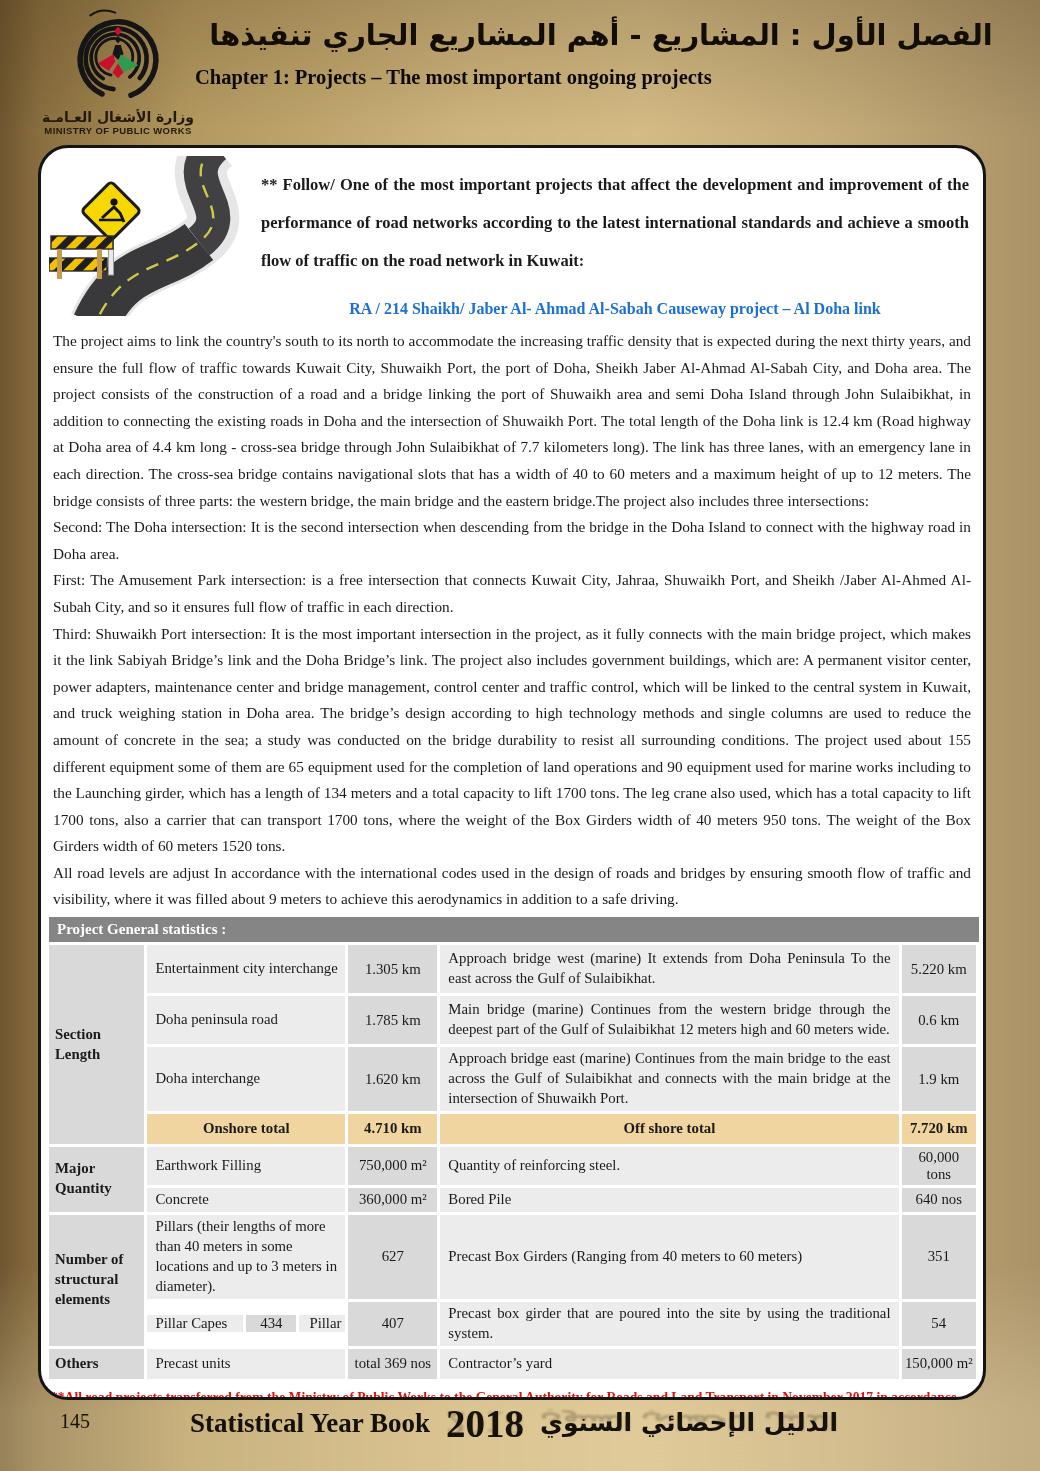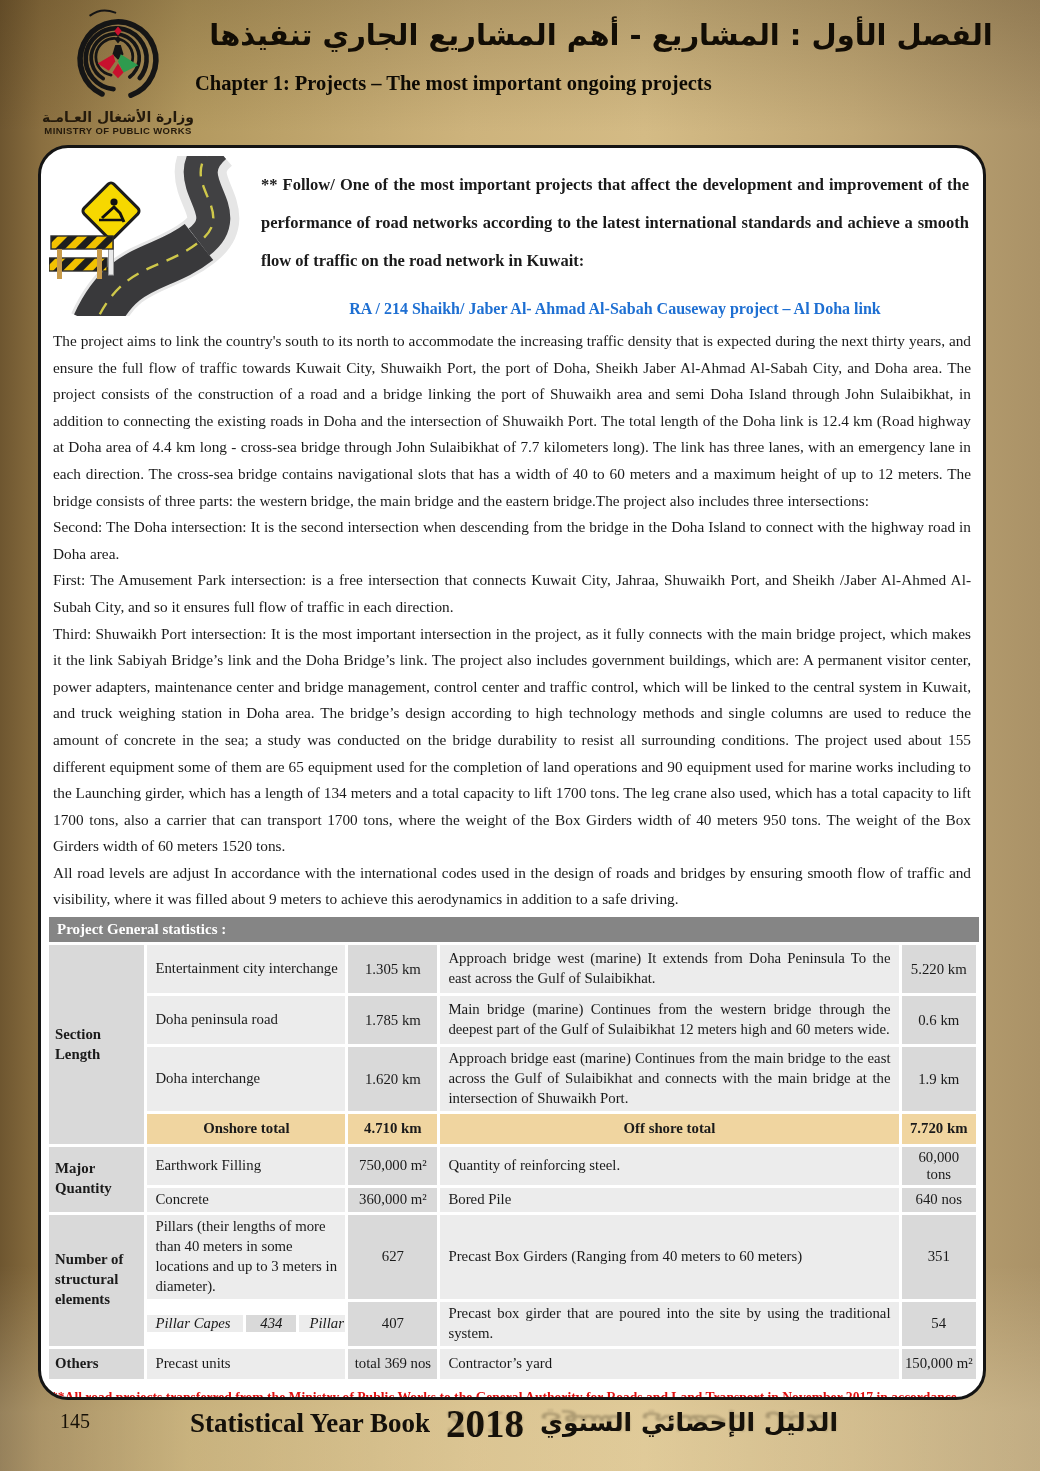--- a/index.html
+++ b/index.html
@@ -12,21 +12,21 @@
       linear-gradient(to right, #6e5630 0%, #8a6f40 4%, #b3995f 18%, #cdb37c 45%, #d4bb85 62%, #c2a977 82%, #aa9267 100%);
   }
   
   .hdr { position:absolute; top:0; left:0; width:1040px; height:140px; }
   .logo-block { position:absolute; left:28px; top:8px; width:180px; text-align:center; }
   .logo-ar { font-family:"DejaVu Sans", sans-serif; font-size:14px; font-weight:bold; color:#241a0c; direction:rtl; margin-top:1px; }
   .logo-en { font-family:"Liberation Sans", sans-serif; font-size:9.5px; font-weight:bold; letter-spacing:.4px; color:#241a0c; }
   .hdr-titles { position:absolute; left:195px; top:18px; width:812px; }
   .hdr-ar { direction:rtl; text-align:center; font-family:"DejaVu Sans", sans-serif;
             font-weight:900; font-size:29px; color:#120d05; letter-spacing:1px; }
-  .hdr-en { margin-top:20px; font-size:20.5px; font-weight:bold; color:#0d0a04; text-align:left; }
+  .hdr-en { margin-top:14px; font-size:20.5px; font-weight:bold; color:#0d0a04; text-align:left; }
   
   .sheet {
     position:absolute; left:38px; top:145px; width:948px; height:1255px;
     background:#ffffff; border:3px solid #141414; border-radius:30px;
     padding:6px 10px 0 8px; overflow:hidden;
   }
   .intro { display:flex; align-items:flex-start; }
   .intro-img { flex:0 0 198px; height:160px; margin-top:2px; }
   .intro-txt { flex:1; padding:12px 4px 0 14px; }
   .intro-lead { font-weight:bold; font-size:16.5px; line-height:38px; text-align:justify; }
@@ -42,21 +42,21 @@
   table.stats td { vertical-align:middle; }
   td.gh  { background:#d9d9d9; font-weight:bold; padding:2px 4px 2px 6px; line-height:1.35; }
   td.lbl { background:#ececec; padding:2px 6px 2px 8px; line-height:1.35; }
   td.val { background:#d9d9d9; text-align:center; padding:2px 3px; }
   td.desc{ background:#ececec; text-align:justify; padding:2px 8px; line-height:1.35; }
   td.tan { background:#f0d5a0; font-weight:bold; text-align:center; padding:2px 4px; }
   tr.h48 { height:48px; } tr.h62 { height:62px; } tr.h30 { height:30px; }
   tr.h32 { height:16px; } tr.h58 { height:58px; }
   td.splitcell { background:transparent; padding:0; }
   .splitrow { display:flex; gap:3px; height:100%; align-items:stretch; }
-  .splitrow > span { display:flex; align-items:center;font-style:italic; }
+  .splitrow > span { display:flex; align-items:center; }
   .sp-a { flex:0 0 96px; background:#ececec; padding-left:8px; }
   .sp-b { flex:0 0 50px; background:#d9d9d9; justify-content:center; }
   .sp-c { flex:1; background:#ececec; padding-left:10px; }
   .footnote { color:#e01010; font-weight:bold; font-size:13.6px; line-height:1.62;
               margin-top:5px; padding:0 4px 0 2px; text-align:left; }
   
   .ftr { position:absolute; top:1402px; left:0; width:1040px; height:69px; }
   .pageno { position:absolute; left:60px; top:8px; font-size:20px; font-weight:normal; color:#161006; }
   .ftr-center { position:absolute; left:190px; top:0; display:flex; align-items:flex-start; gap:16px; }
   .ftr-book { font-size:27px; font-weight:bold; color:#14100a; margin-top:6px; }

